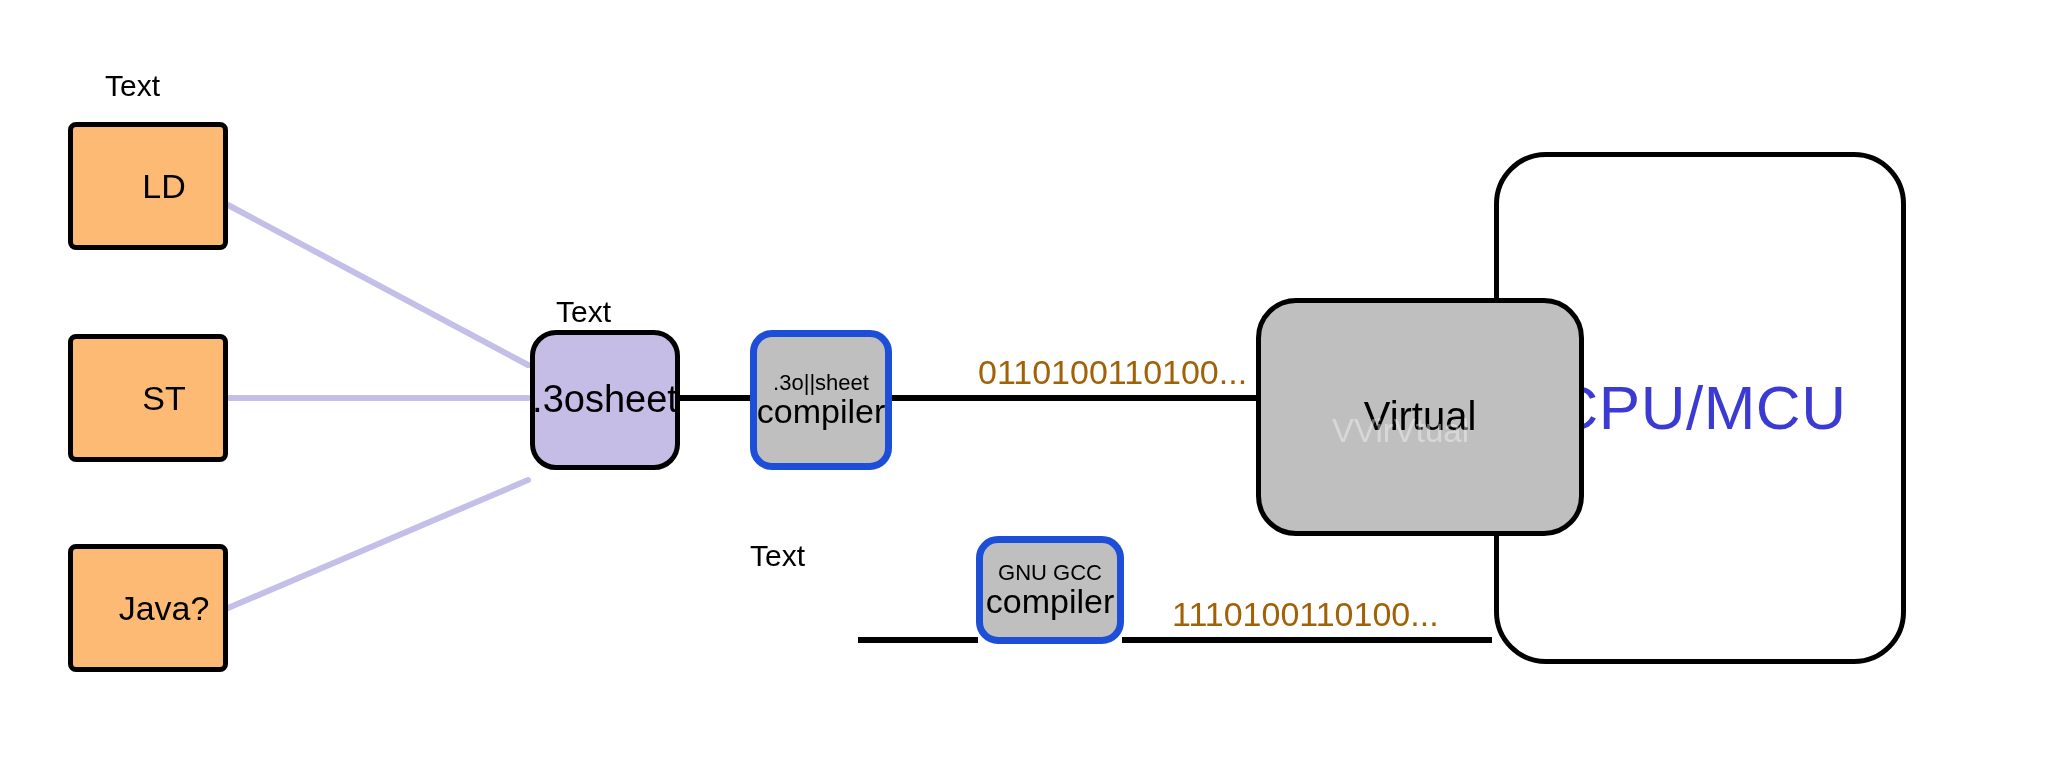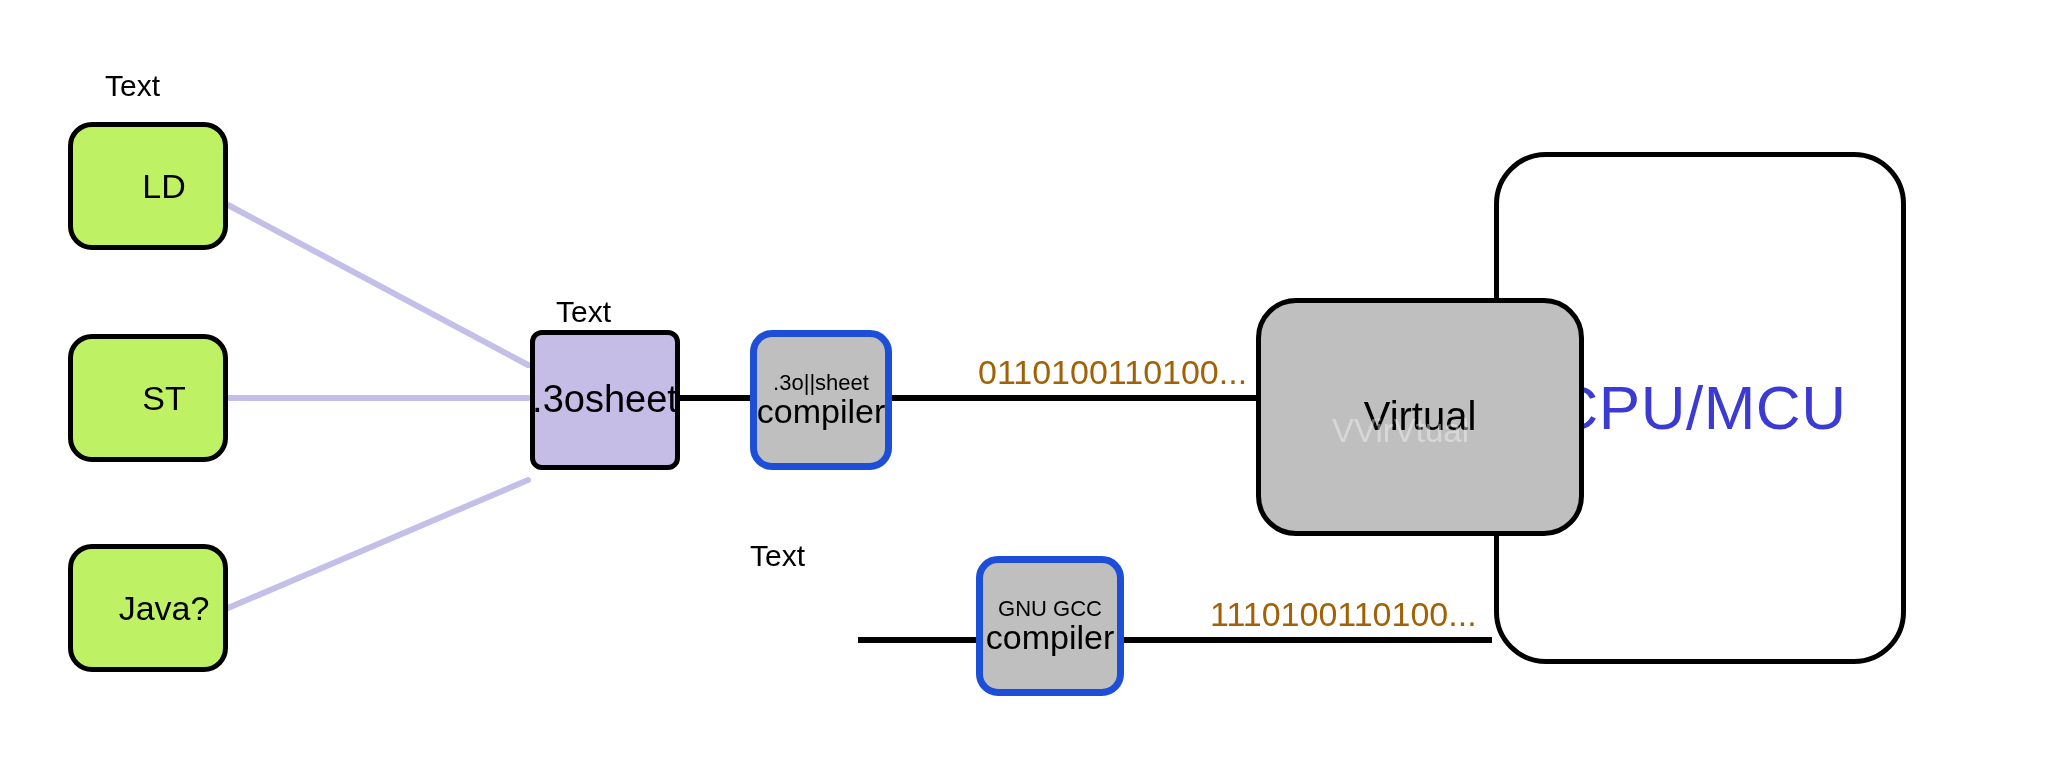--- a/index.html
+++ b/index.html
@@ -32,28 +32,28 @@
     flex-direction: column;
     align-items: center;
     justify-content: center;
     text-align: center;
     color: #000000;
     line-height: 1.08;
     z-index: 3;
   }
   .node.lang {
     border: 5px solid #000000;
-    border-radius: 24px;
-    background: #bef264;
+    border-radius: 8px;
+    background: #fdba74;
     font-size: 34px;
     padding-left: 32px;
   }
   .node.source {
     border: 5px solid #000000;
-    border-radius: 12px;
+    border-radius: 26px;
     background: #C5BDE6;
     font-size: 38px;
   }
   .node.compiler {
     border: 7px solid #1d4ed8;
     border-radius: 22px;
     background: #BFBFBF;
   }
   .node.vm {
     border: 5px solid #000000;
@@ -145,27 +145,27 @@
   <div class="node source" style="left:530px; top:330px; width:150px; height:140px;">
     <span>.3osheet</span>
   </div>
 
   <div class="node compiler" style="left:750px; top:330px; width:142px; height:140px;">
     <span class="comp-top">.3o||sheet</span>
     <span class="comp-bottom">compiler</span>
   </div>
 
 
-  <div class="node compiler" style="left:976px; top:556px; width:148px; height:140px;">
+  <div class="node compiler" style="left:976px; top:536px; width:148px; height:108px;">
     <span class="comp-top">GNU GCC</span>
     <span class="comp-bottom">compiler</span>
   </div>
 
   <div class="bitlabel" style="left:978px; top:353px;">0110100110100...</div>
-  <div class="bitlabel" style="left:1210px; top:595px;">1110100110100...</div>
+  <div class="bitlabel" style="left:1172px; top:595px;">1110100110100...</div>
 
   <div class="node chip" style="left:1494px; top:152px; width:412px; height:512px;">
     <span class="chip-label">CPU/MCU</span>
   </div>
 
   <div class="node vm" style="left:1256px; top:298px; width:328px; height:238px;">
     <span>Virtual</span>
   </div>
   <div class="ghost" style="left:1300px; top:412px;">VVirVtual</div>
 

